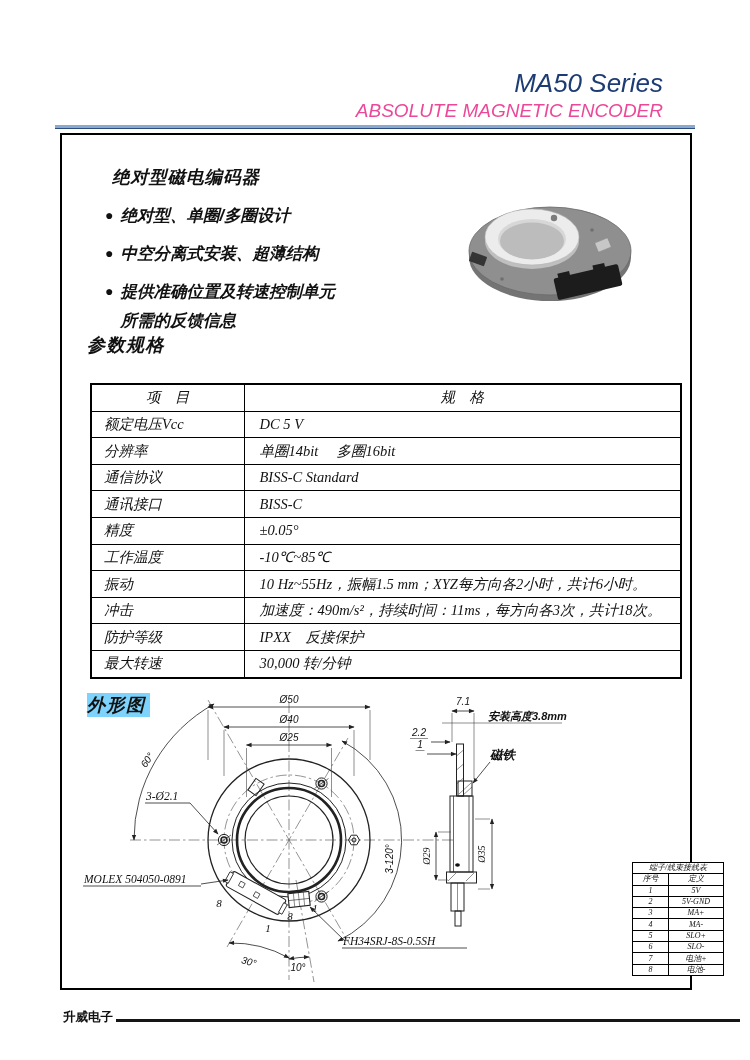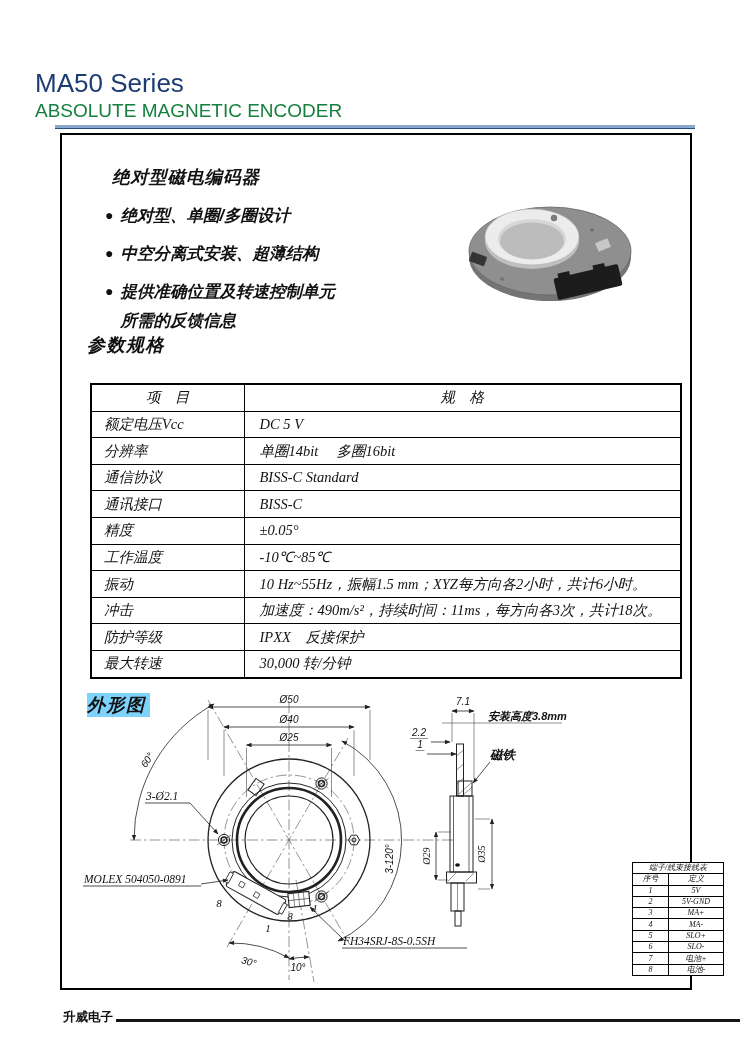--- a/index.html
+++ b/index.html
@@ -1,21 +1,21 @@
 <!DOCTYPE html>
 <html><head>
 <meta charset="utf-8">
 <style>
   html,body { margin:0; padding:0; }
   body {
     width:750px; height:1060px; background:#ffffff; position:relative;
     font-family:"Liberation Sans", sans-serif; color:#111; overflow:hidden;
   }
   
-  .hdr { position:absolute; left:35px; top:68px; width:628px; text-align:left; }
+  .hdr { position:absolute; left:35px; top:68px; width:628px; text-align:right;font-style:italic; }
   .hdr .title { font-size:26px; line-height:30px; font-weight:400; }
   .hdr .subtitle { font-size:19px; line-height:25px; font-weight:400; }
   .rule { position:absolute; left:55px; top:125px; width:640px; height:3px; }
   .rule .thick { height:3px; }
   .rule .thin { height:1px; margin-top:0px; }
   
   .box { position:absolute; left:60px; top:133px; width:628px; height:853px; border:2px solid #000;font-style:italic; }
   .intro-heading { position:absolute; left:50px; top:30px; font-size:17.5px; font-weight:600; letter-spacing:1px; }
   .features { position:absolute; left:43px; top:66px; margin:0; padding:0; list-style:none; width:260px; }
   .features li { display:flex; margin-bottom:9px; font-size:16.5px; font-weight:600; line-height:29px; }
@@ -53,21 +53,21 @@
   }
   
   .footer-brand { position:absolute; left:63px; top:1009px; font-size:12.5px; font-weight:700; }
   .footer-line { position:absolute; left:116px; top:1019px; width:624px; height:2.5px; background:#151515; }
 </style>
 </head>
 <body>
 
 <div class="hdr">
   <div class="title" style="color: rgb(30, 60, 116);">MA50 Series</div>
-  <div class="subtitle" style="color: #15803d;">ABSOLUTE MAGNETIC ENCODER</div>
+  <div class="subtitle" style="color: #ec4899;">ABSOLUTE MAGNETIC ENCODER</div>
 </div>
 <div class="rule">
   <div class="thick" style="background: rgb(138, 169, 204);"></div>
   <div class="thin" style="background: rgb(44, 77, 128);"></div>
 </div>
 
 <div class="box">
 
   <div class="intro-heading">绝对型磁电编码器</div>
 

